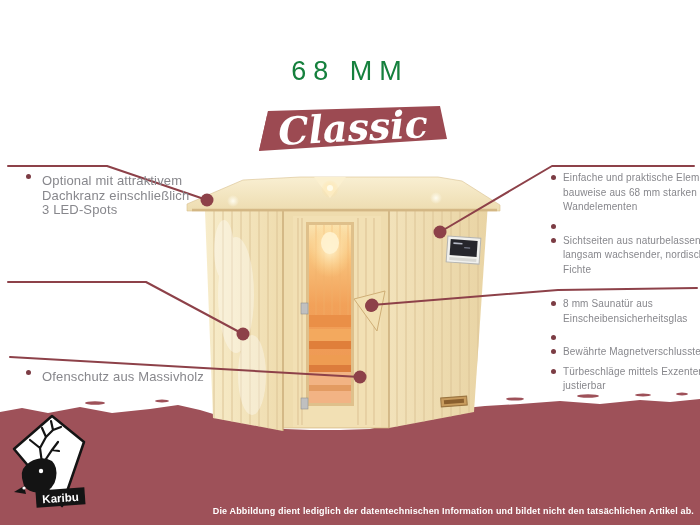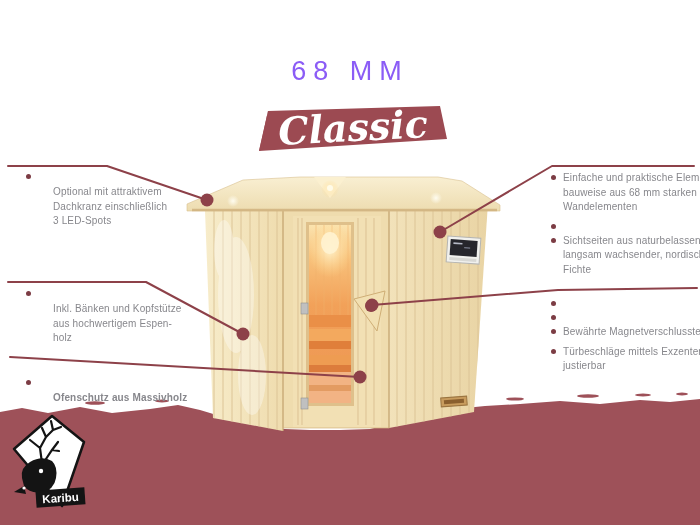--- a/index.html
+++ b/index.html
@@ -1,23 +1,23 @@
 <!DOCTYPE html>
 <html><head>
 <meta charset="utf-8">
 <style>
   html,body{margin:0;padding:0;}
   body{width:700px;height:525px;position:relative;overflow:hidden;background:#fff;
        font-family:"Liberation Sans",sans-serif;}
   .stage{position:absolute;inset:0;}
   .title{position:absolute;top:56px;left:0;right:0;text-align:center;
-         font-size:27px;letter-spacing:7px;color:#8b5cf6;font-weight:500;}
+         font-size:27px;letter-spacing:7px;color:#15803d;font-weight:500;}
   .callout{position:absolute;display:flex;gap:7px;align-items:flex-start;}
   .callout .dot{width:5px;height:5px;border-radius:50%;background:#7c3c44;margin-top:4px;flex:none;}
-  .callout p{margin:15px;font-size:10px;line-height:14.5px;color:#87878c;white-space:pre;letter-spacing:.15px;}
+  .callout p{margin:4px;font-size:13px;line-height:14.5px;color:#87878c;white-space:pre;letter-spacing:.15px;}
   .callout-group{position:absolute;display:flex;flex-direction:column;gap:5px;}
   .callout-group .item{display:flex;gap:7px;align-items:flex-start;}
   .callout-group .dot{width:5px;height:5px;border-radius:50%;background:#7c3c44;margin-top:4px;flex:none;}
   .callout-group p{margin:0;font-size:10px;line-height:14.5px;color:#87878c;white-space:pre;letter-spacing:.15px;}
   .disclaimer{position:absolute;right:6px;bottom:9px;font-size:9px;font-weight:700;
               color:#ffffff;letter-spacing:.15px;}
   svg{position:absolute;left:0;top:0;}
 </style>
 </head>
 <body>
@@ -200,27 +200,21 @@
   </svg>
 
   <div class="title">68 MM</div>
 
   <div class="callout" style="top:170px;left:26px;">
     <span class="dot"></span>
     <p>Optional mit attraktivem
 Dachkranz einschließlich
 3 LED-Spots</p>
   </div>
-  <div class="callout" style="top:287px;left:26px;">
-    <span class="dot"></span>
-    <p>Inkl. Bänken und Kopfstütze
-aus hochwertigem Espen-
-holz</p>
-  </div>
-  <div class="callout" style="top:376px;left:26px;font-weight:bold;">
+  <div class="callout" style="top:366px;left:26px;">
     <span class="dot"></span>
     <p>Ofenschutz aus Massivholz</p>
   </div>
 
   <div class="callout-group" style="top:171px;left:551px;">
     <div class="item">
       <span class="dot"></span>
       <p>Einfache und praktische Element-
 bauweise aus 68 mm starken
 Wandelementen</p>
@@ -232,28 +226,31 @@
       <span class="dot"></span>
       <p>Sichtseiten aus naturbelassener,
 langsam wachsender, nordischer
 Fichte</p>
     </div>
   </div>
 
   <div class="callout-group" style="top:297px;left:551px;">
     <div class="item">
       <span class="dot"></span>
+      <p>8 mm Saunatür aus
+Einscheibensicherheitsglas</p>
     </div>
     <div class="item">
       <span class="dot"></span>
     </div>
     <div class="item">
       <span class="dot"></span>
       <p>Bewährte Magnetverschlusstechnik</p>
     </div>
     <div class="item">
       <span class="dot"></span>
       <p>Türbeschläge mittels Exzenter
 justierbar</p>
     </div>
   </div>
 
+  <div class="disclaimer">Die Abbildung dient lediglich der datentechnischen Information und bildet nicht den tatsächlichen Artikel ab.</div>
 </div>
 
 </body></html>

